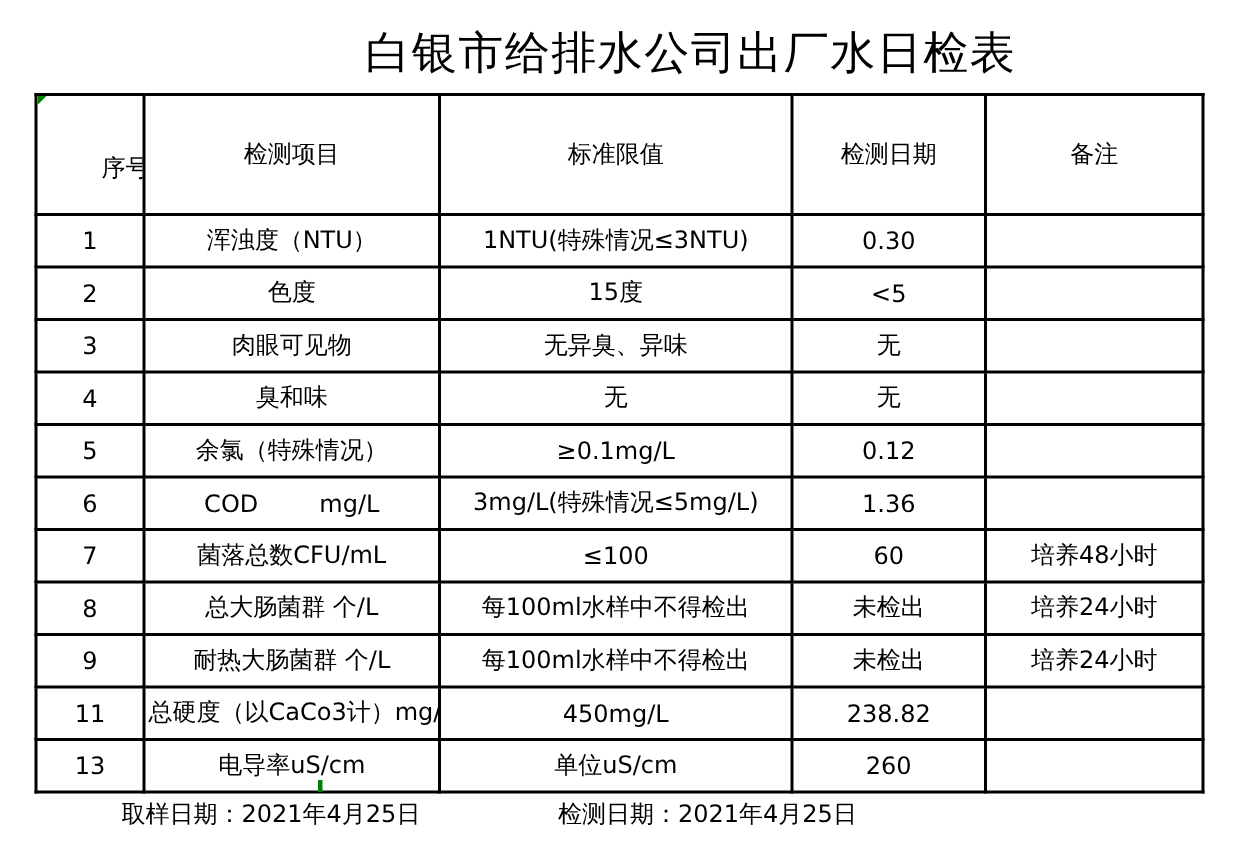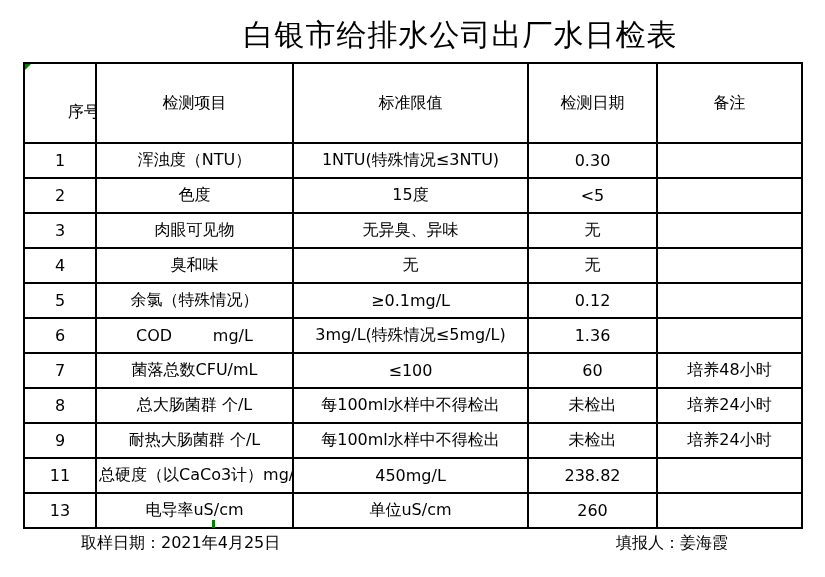--- a/index.html
+++ b/index.html
@@ -173,14 +173,14 @@
         <td>260</td>
         <td></td>
       </tr>
     </tbody>
 </table>
 
 <div class="below-table-flag"></div>
 
 <div class="footer">
   <span class="f-sample">取样日期：2021年4月25日</span>
-  <span class="f-reporter">填报人：姜海霞</span>
+  <span class="f-test">检测日期：2021年4月25日</span>
 </div>
 
 </body></html>

